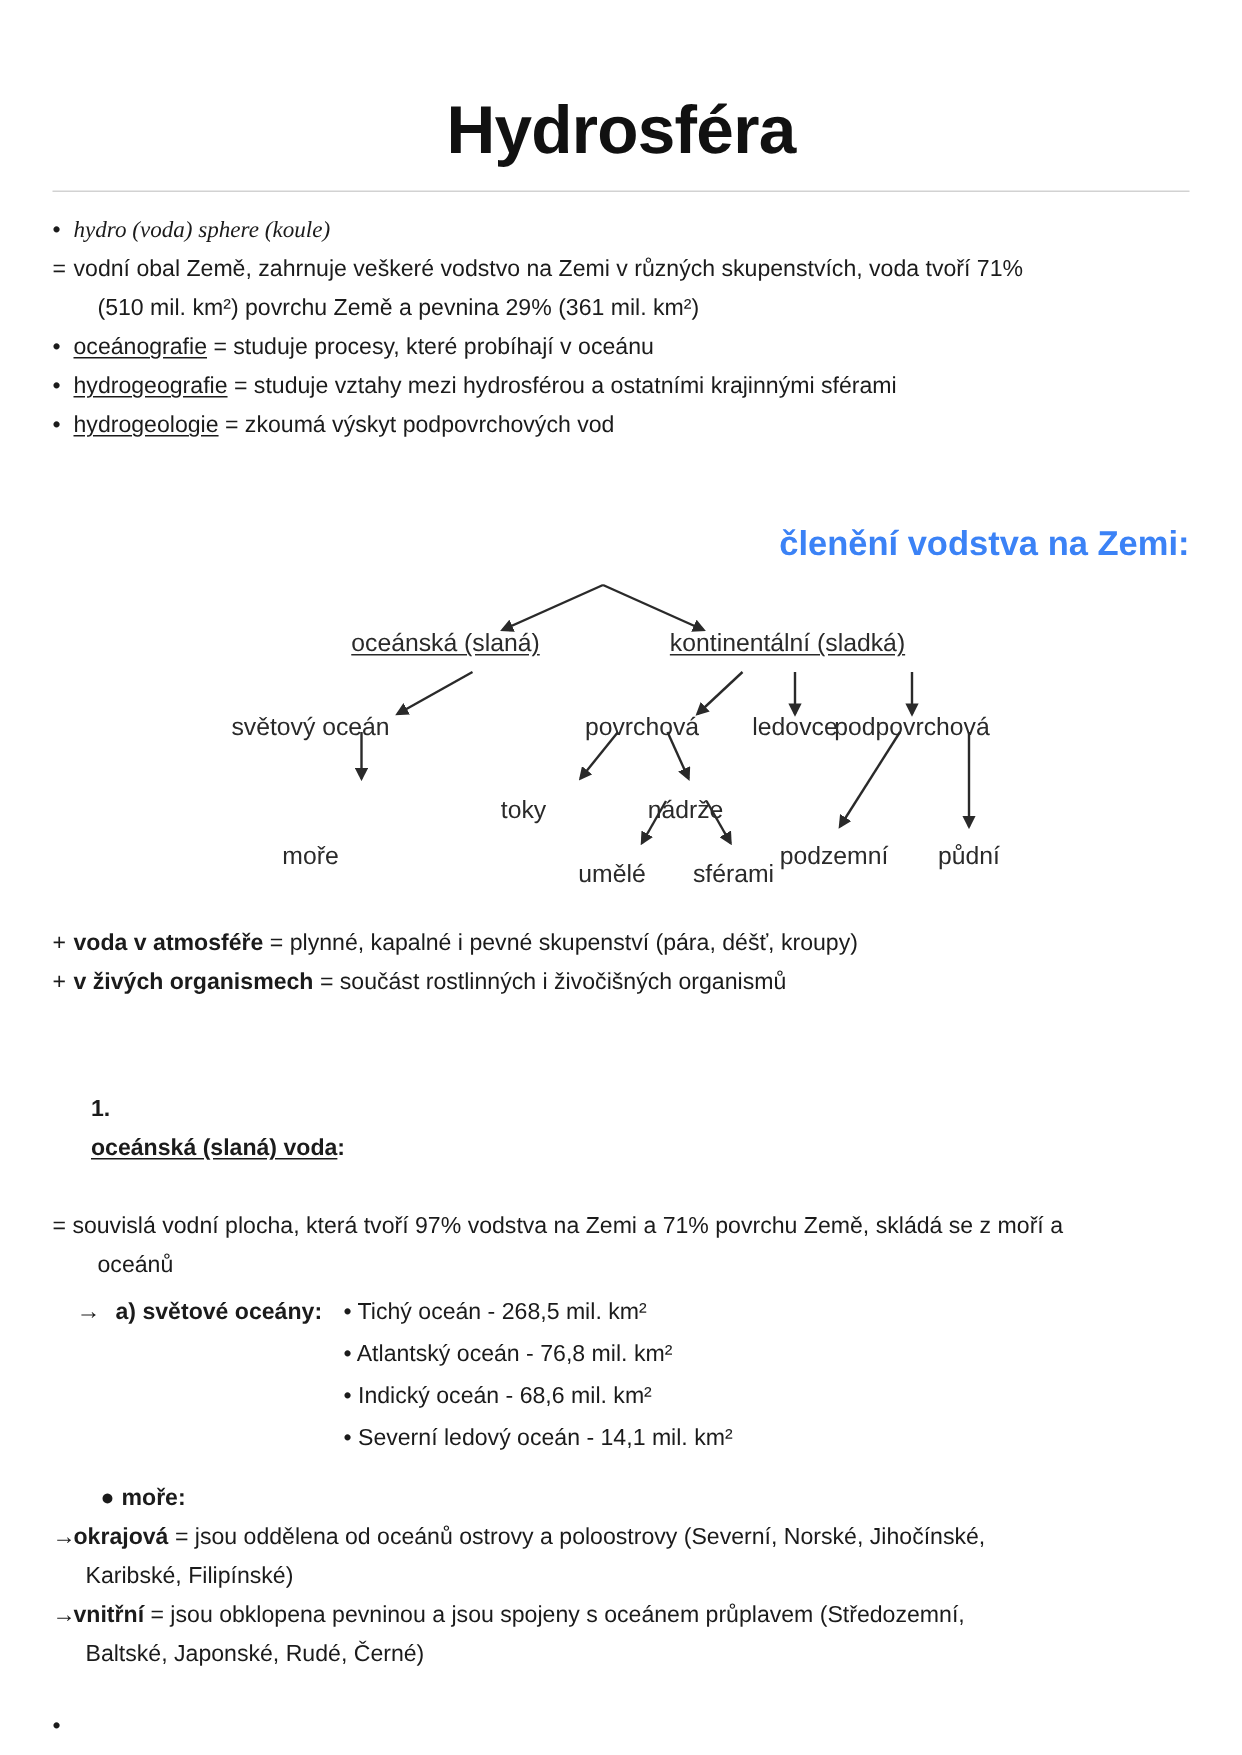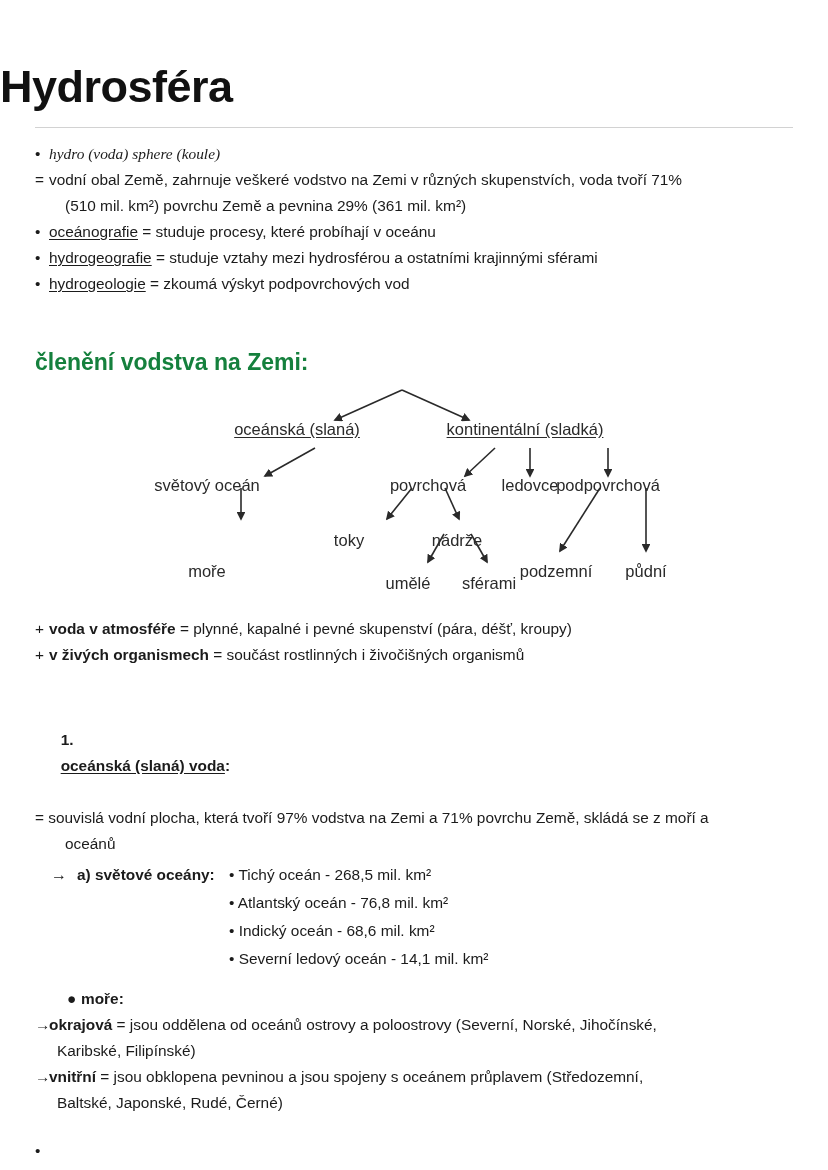--- a/index.html
+++ b/index.html
@@ -19,20 +19,21 @@
     position: relative;
     width: 828px;
     height: 1170px;
     background: #fff;
     padding: 0;
     box-sizing: border-box;
   }
 
   
   .title {
+    text-align: center;
     font-size: 45px;
     font-weight: bold;
     letter-spacing: -0.5px;
     margin: 0;
     padding-top: 63px;
     line-height: 1.05;
     color: #111;
   }
   .title-rule {
     margin: 17px 35px 0 35px;
@@ -67,22 +68,23 @@
     flex: 0 0 14px;
     text-align: left;
   }
   .bullet-line .txt { flex: 1 1 auto; }
 
   
   .section-heading {
     margin: 0 35px;
     font-size: 23px;
     font-weight: bold;
-    color: #15803d;
+    color: #3b82f6;
     padding-top: 52px;
+    text-align: right;
   }
 
   
   .diagram-wrap {
     position: relative;
     margin: 0 35px;
     height: 200px;
     padding-top: 6px;
   }
   .diagram-svg {

